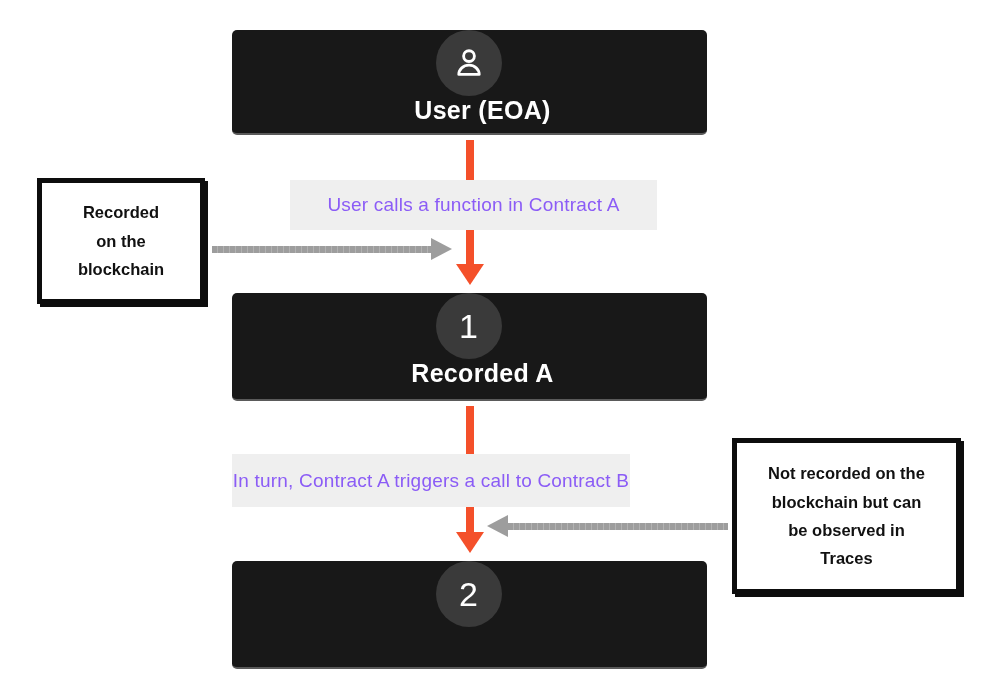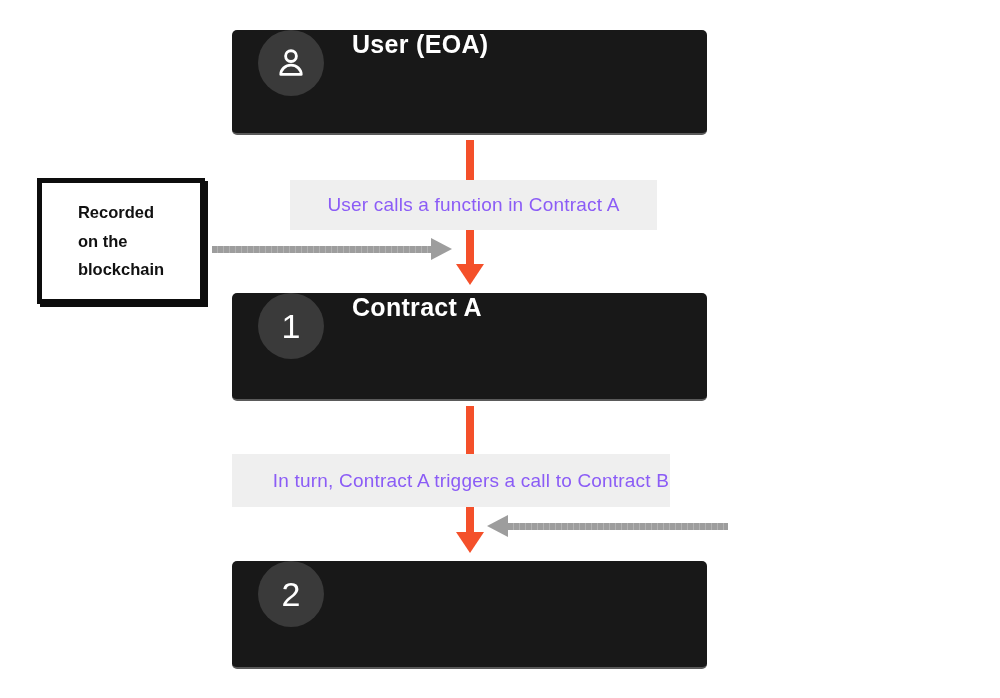--- a/index.html
+++ b/index.html
@@ -15,22 +15,24 @@
   
   .node {
     position: absolute;
     left: 232px;
     width: 475px;
     background: #181818;
     border-radius: 5px;
     border-bottom: 2px solid #5a5a5a;
     box-sizing: border-box;
     display: flex;
+    align-items: center;
     padding-left: 26px;
     z-index: 4;
+    flex-direction: column;
   }
   #node-user { top: 30px;  height: 105px; }
   #node-a    { top: 293px; height: 108px; }
   #node-b    { top: 561px; height: 108px; }
 
   .badge {
     width: 66px; height: 66px;
     border-radius: 50%;
     background: #3a3a3a;
     color: #ffffff;
@@ -50,21 +52,21 @@
   .flow-label {
     position: absolute;
     background: #efefef;
     color: #8b5cf6;
     font-size: 19px;
     display: flex; align-items: center; justify-content: center;
     z-index: 3;
     letter-spacing: 0.2px;
   }
   #flow-label-1 { left: 290px; top: 180px; width: 367px; height: 50px; }
-  #flow-label-2 { left: 232px; top: 454px; width: 398px; height: 53px; padding-left: 40px; }
+  #flow-label-2 { left: 232px; top: 454px; width: 398px; height: 53px; }
 
   
   .orange-shaft { position: absolute; left: 466px; width: 8px; background: #f4502a; z-index: 1; }
   #orange1-shaft { top: 140px; height: 125px; }
   #orange2-shaft { top: 406px; height: 127px; }
   .orange-head {
     position: absolute; left: 456px; width: 0; height: 0;
     border-left: 14px solid transparent;
     border-right: 14px solid transparent;
     border-top: 21px solid #f4502a;
@@ -99,21 +101,21 @@
   .note {
     position: absolute;
     background: #ffffff;
     border: 5px solid #0d0d0d;
     box-shadow: 3px 3px 0 #0d0d0d;
     box-sizing: border-box;
     color: #111111;
     font-size: 16.5px;
     font-weight: 700;
     line-height: 1.72;
-    text-align: left;
+    text-align: center;
     display: flex; align-items: center; justify-content: center;
     white-space: pre-line;
     z-index: 2;
   }
   #note-left  { left: 37px;  top: 178px; width: 168px; height: 126px; }
   #note-right { left: 732px; top: 438px; width: 229px; height: 156px; }
 
   .person-svg { display: block; }
 </style>
 </head>
@@ -136,33 +138,39 @@
   </div>
   <div class="flow-label" id="flow-label-2">
     <span>In turn, Contract A triggers a call to Contract B</span>
   </div>
 
   <div class="note" id="note-left">
     <span>Recorded
 on the
 blockchain</span>
   </div>
+  <div class="note" id="note-right">
+    <span>Not recorded on the
+blockchain but can
+be observed in
+Traces</span>
+  </div>
 
   <div class="node" id="node-user">
     <div class="badge">
       <svg class="person-svg" width="36" height="36" viewBox="0 0 24 24" fill="none" stroke="#ffffff" stroke-width="1.9" stroke-linejoin="round">
         <circle cx="12" cy="7.4" r="3.6"></circle>
         <path d="M5.2 19.6 a6.8 6.2 0 0 1 13.6 0 Z"></path>
       </svg>
     </div>
     <div class="node-label">User (EOA)</div>
   </div>
 
   <div class="node" id="node-a">
     <div class="badge">1</div>
-    <div class="node-label">Contract A</div>
+    <div class="node-label">Recorded A</div>
   </div>
 
   <div class="node" id="node-b">
     <div class="badge">2</div>
   </div>
 
 </div>
 
 </body></html>

